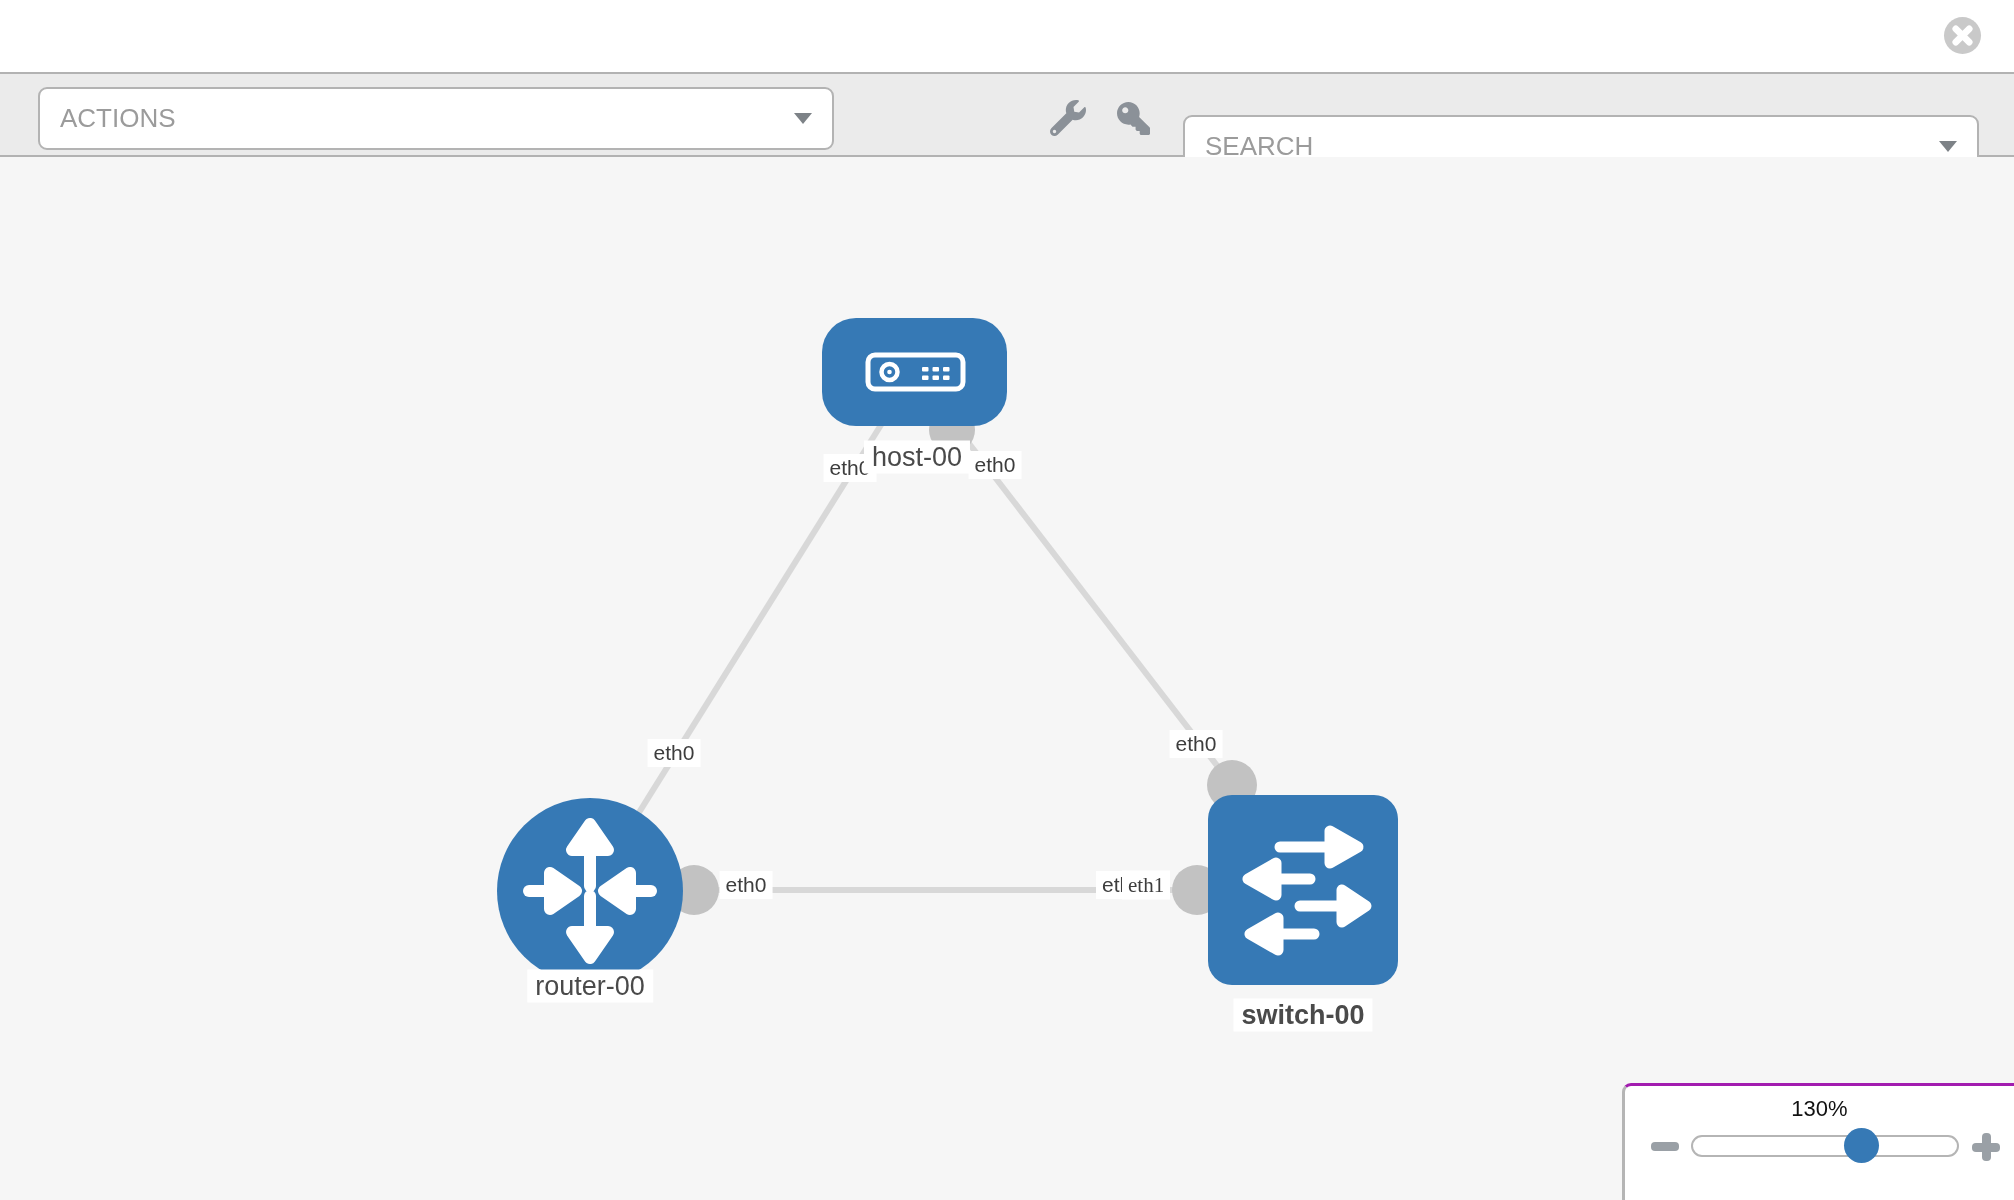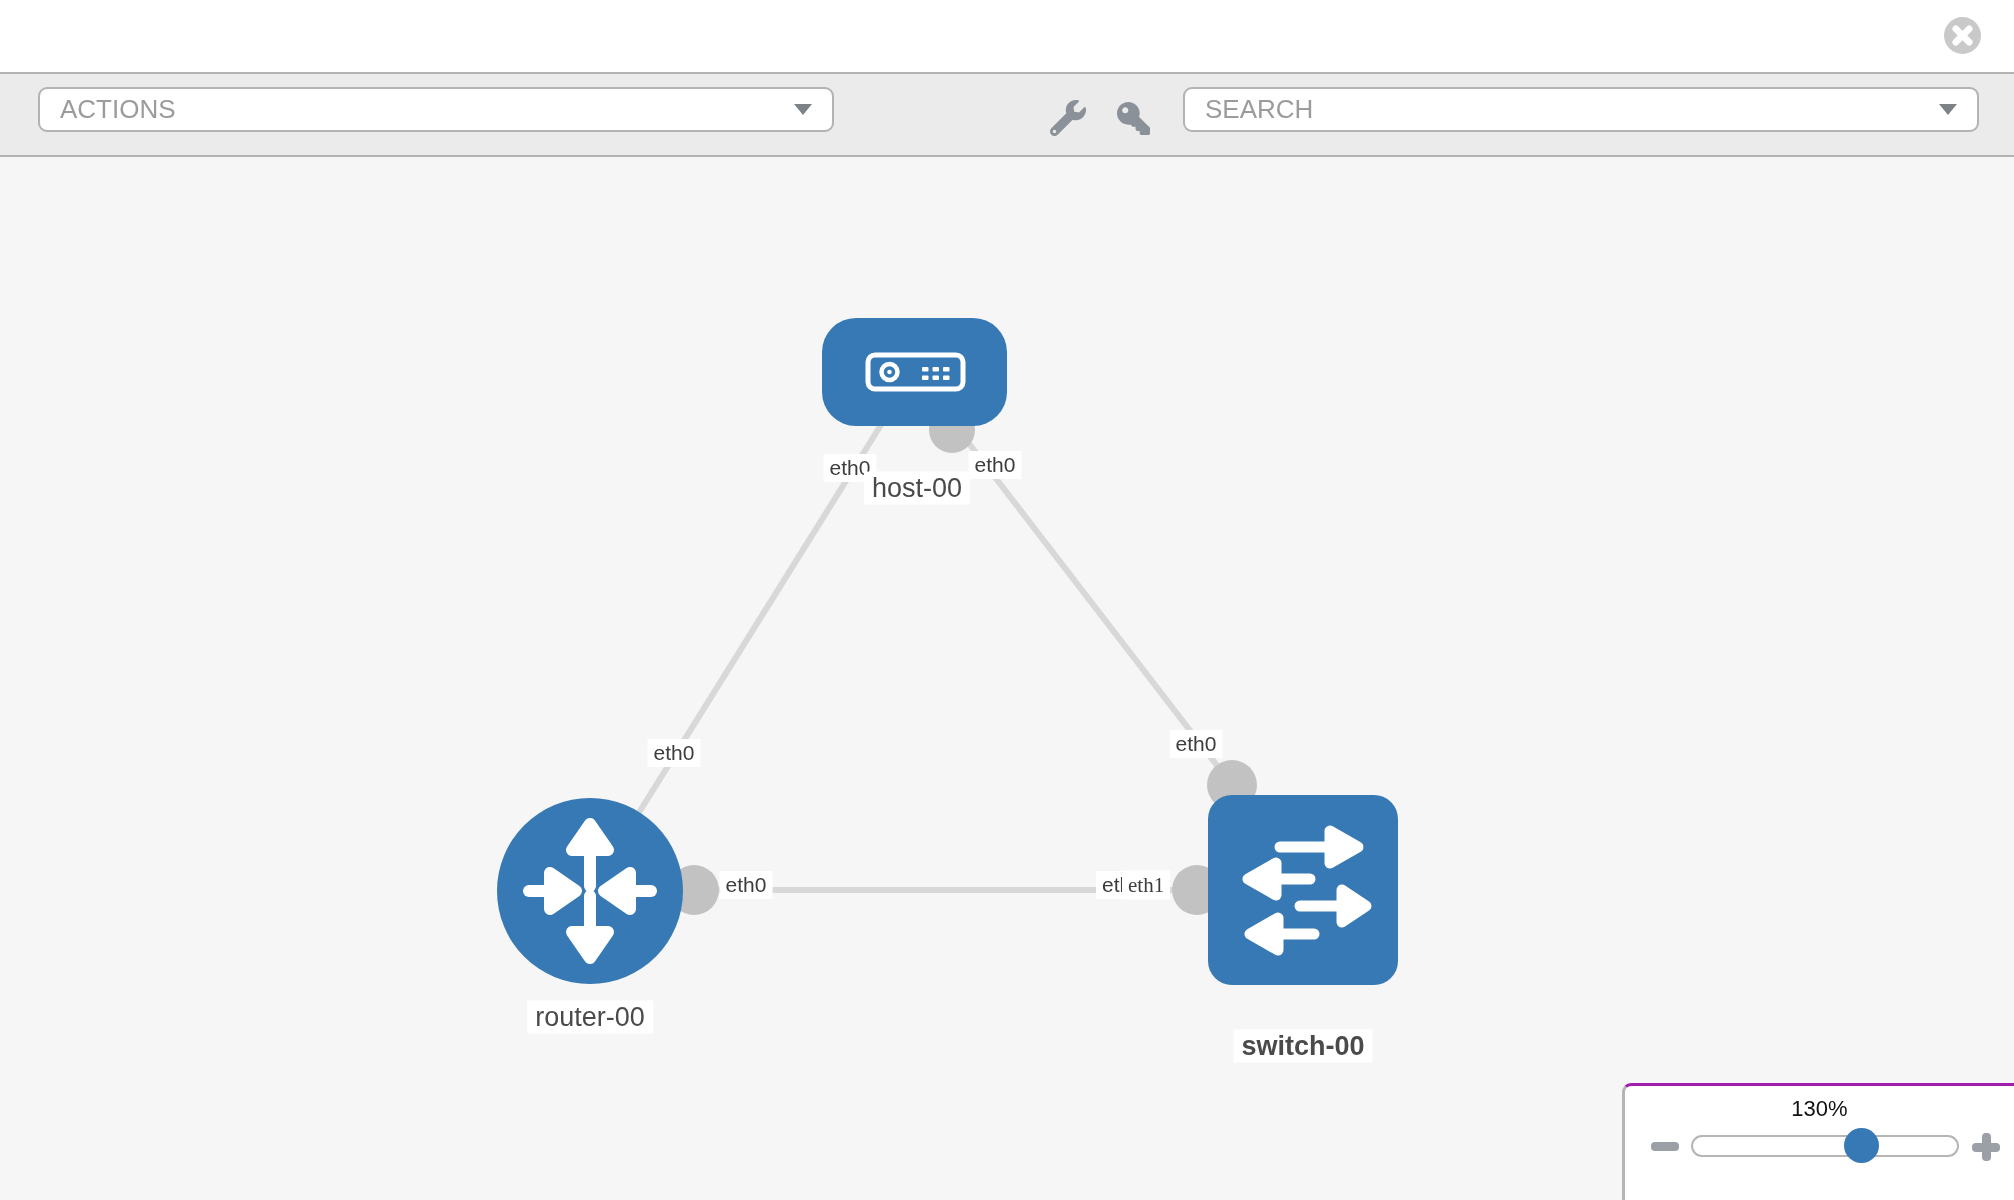--- a/index.html
+++ b/index.html
@@ -28,21 +28,21 @@
     cursor: pointer;
   }
 
   
   .toolbar {
     position: absolute; top: 72px; left: 0; width: 2014px; height: 85px;
     background: #ebebeb;
     border-top: 2px solid #b2b2b2; border-bottom: 2px solid #b2b2b2;
   }
   .select-box {
-    position: absolute; top: 13px; height: 45px;
+    position: absolute; top: 13px; height: 63px;
     background: #ffffff; border: 2px solid #b3b3b3; border-radius: 9px;
     display: flex; align-items: center; justify-content: space-between;
     padding: 0 20px;
     font-size: 26px; color: #9b9b9b;
     cursor: pointer;
   }
   .caret {
     width: 0; height: 0;
     border-left: 9px solid transparent; border-right: 9px solid transparent;
     border-top: 11px solid #7d8287;
@@ -59,21 +59,21 @@
   .node { position: absolute; background: #3679b5; }
   .node-host   { left: 822px;  top: 161px; width: 185px; height: 108px; border-radius: 34px; }
   .node-router { left: 497px;  top: 641px; width: 186px; height: 186px; border-radius: 50%; }
   .node-switch { left: 1208px; top: 638px; width: 190px; height: 190px; border-radius: 24px; }
 
   .chip, .name-chip {
     position: absolute; background: #ffffff; white-space: nowrap;
     transform: translate(-50%, -50%); z-index: 5;
   }
   .chip { font-size: 21px; color: #3d3d3d; padding: 2px 6px; }
-  .name-chip { font-size: 27px; color: #4a4a4a; padding: 1px 8px; z-index: 10; margin-top: 31px; }
+  .name-chip { font-size: 27px; color: #4a4a4a; padding: 1px 8px; z-index: 10; }
   .chip.edge-left { transform: translate(0, -50%); }
 
   
   .zoom-panel {
     position: absolute; left: 1622px; top: 926px; width: 392px; height: 135px;
     background: #ffffff; border-left: 3px solid #b5b5b5; border-top: 3px solid #a21caf;
     border-top-left-radius: 9px; z-index: 20;
   }
   .zoom-level {
     position: absolute; top: 10px; left: 0; width: 100%;
@@ -128,21 +128,21 @@
   </div>
 
   <div class="tool-icon" style="left:1117px; top:28px;">
     <svg width="33" height="33" viewBox="0 0 512 512">
       <g transform="matrix(-1,0,0,1,512,0)">
         <path fill="#8b9198" d="M512 176.001C512 273.203 433.202 352 336 352c-11.22 0-22.19-1.062-32.827-3.069l-24.012 27.014A23.999 23.999 0 0 1 261.223 384H224v40c0 13.255-10.745 24-24 24h-40v40c0 13.255-10.745 24-24 24H24c-13.255 0-24-10.745-24-24v-78.059c0-6.365 2.529-12.47 7.029-16.971l161.802-161.802C163.108 213.814 160 195.271 160 176 160 78.798 238.797.001 335.999 0 433.488-.001 512 78.511 512 176.001zM336 128c0 26.51 21.49 48 48 48s48-21.49 48-48-21.49-48-48-48-48 21.49-48 48z"></path>
       </g>
     </svg>
   </div>
 
-  <div class="select-box" style="left:1183px; width:796px;">
+  <div class="select-box" style="left:1183px; width:796px;margin-top:28px;">
     <span>SEARCH</span>
     <span class="caret"></span>
   </div>
 </div>
 
 <div class="canvas">
 
   <svg class="links-svg" width="2014" height="1043" viewBox="0 0 2014 1043">
 
     <line x1="914" y1="215" x2="590" y2="734" stroke="#d8d8d8" stroke-width="6"></line>

